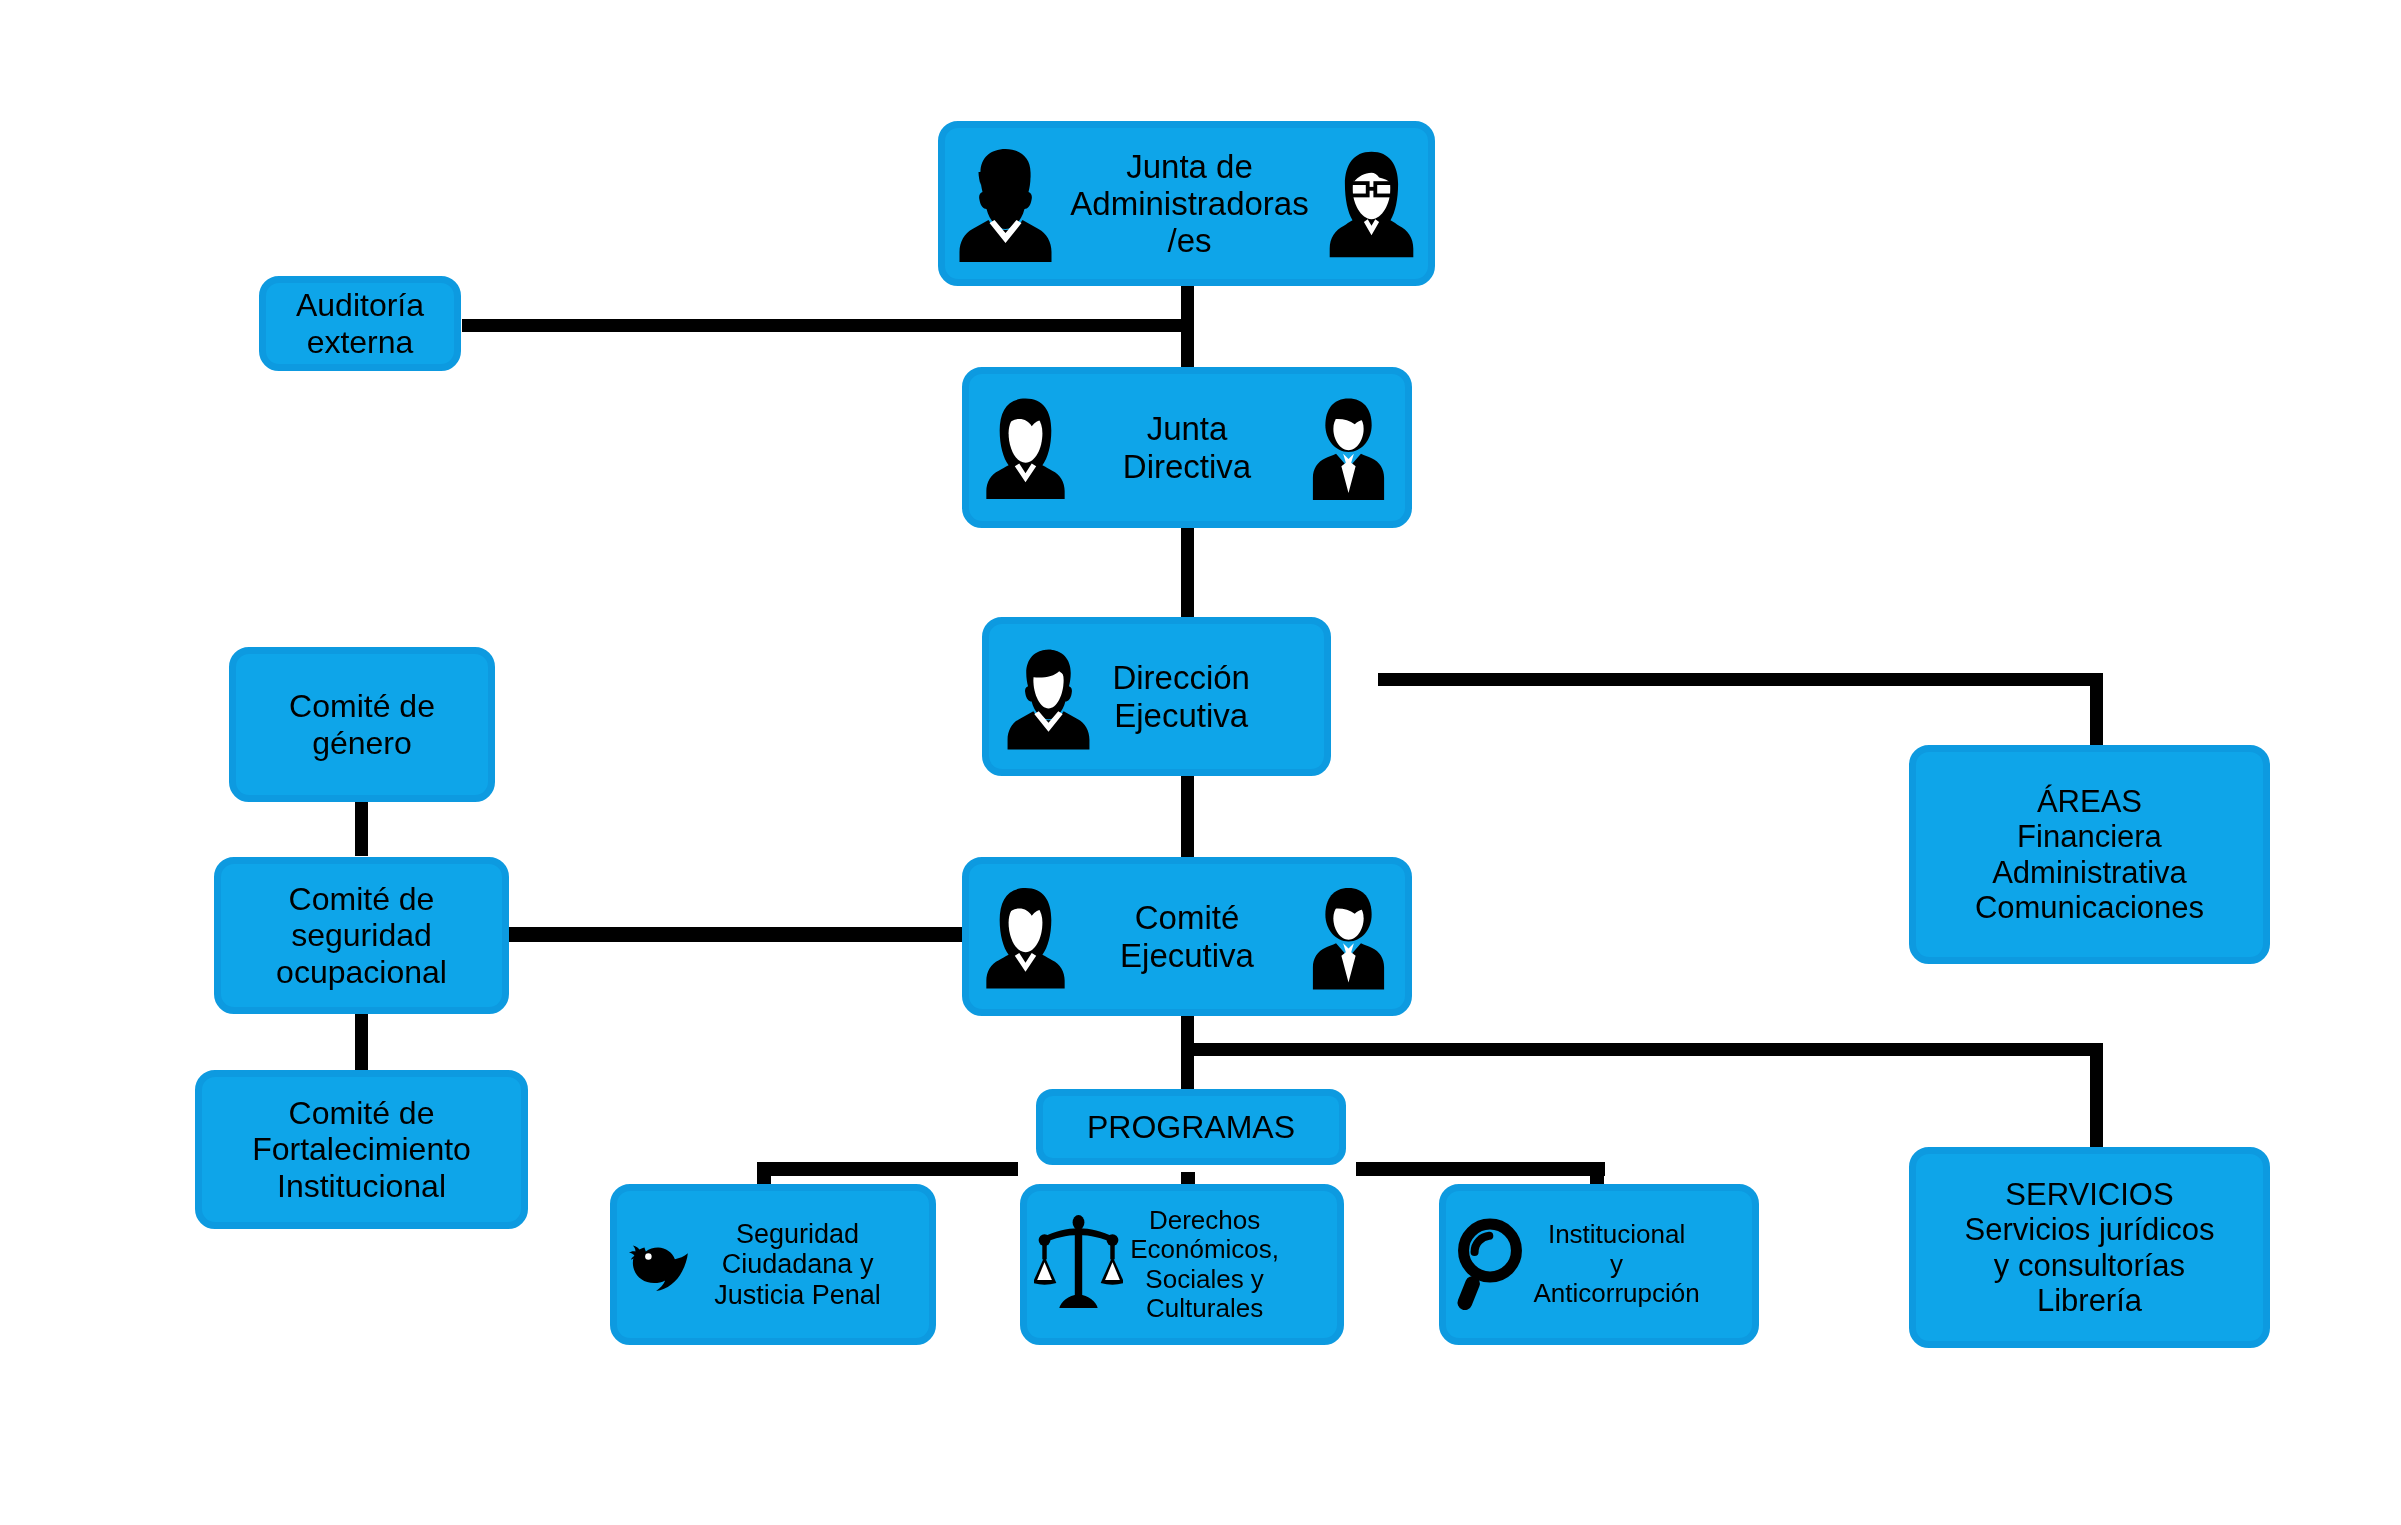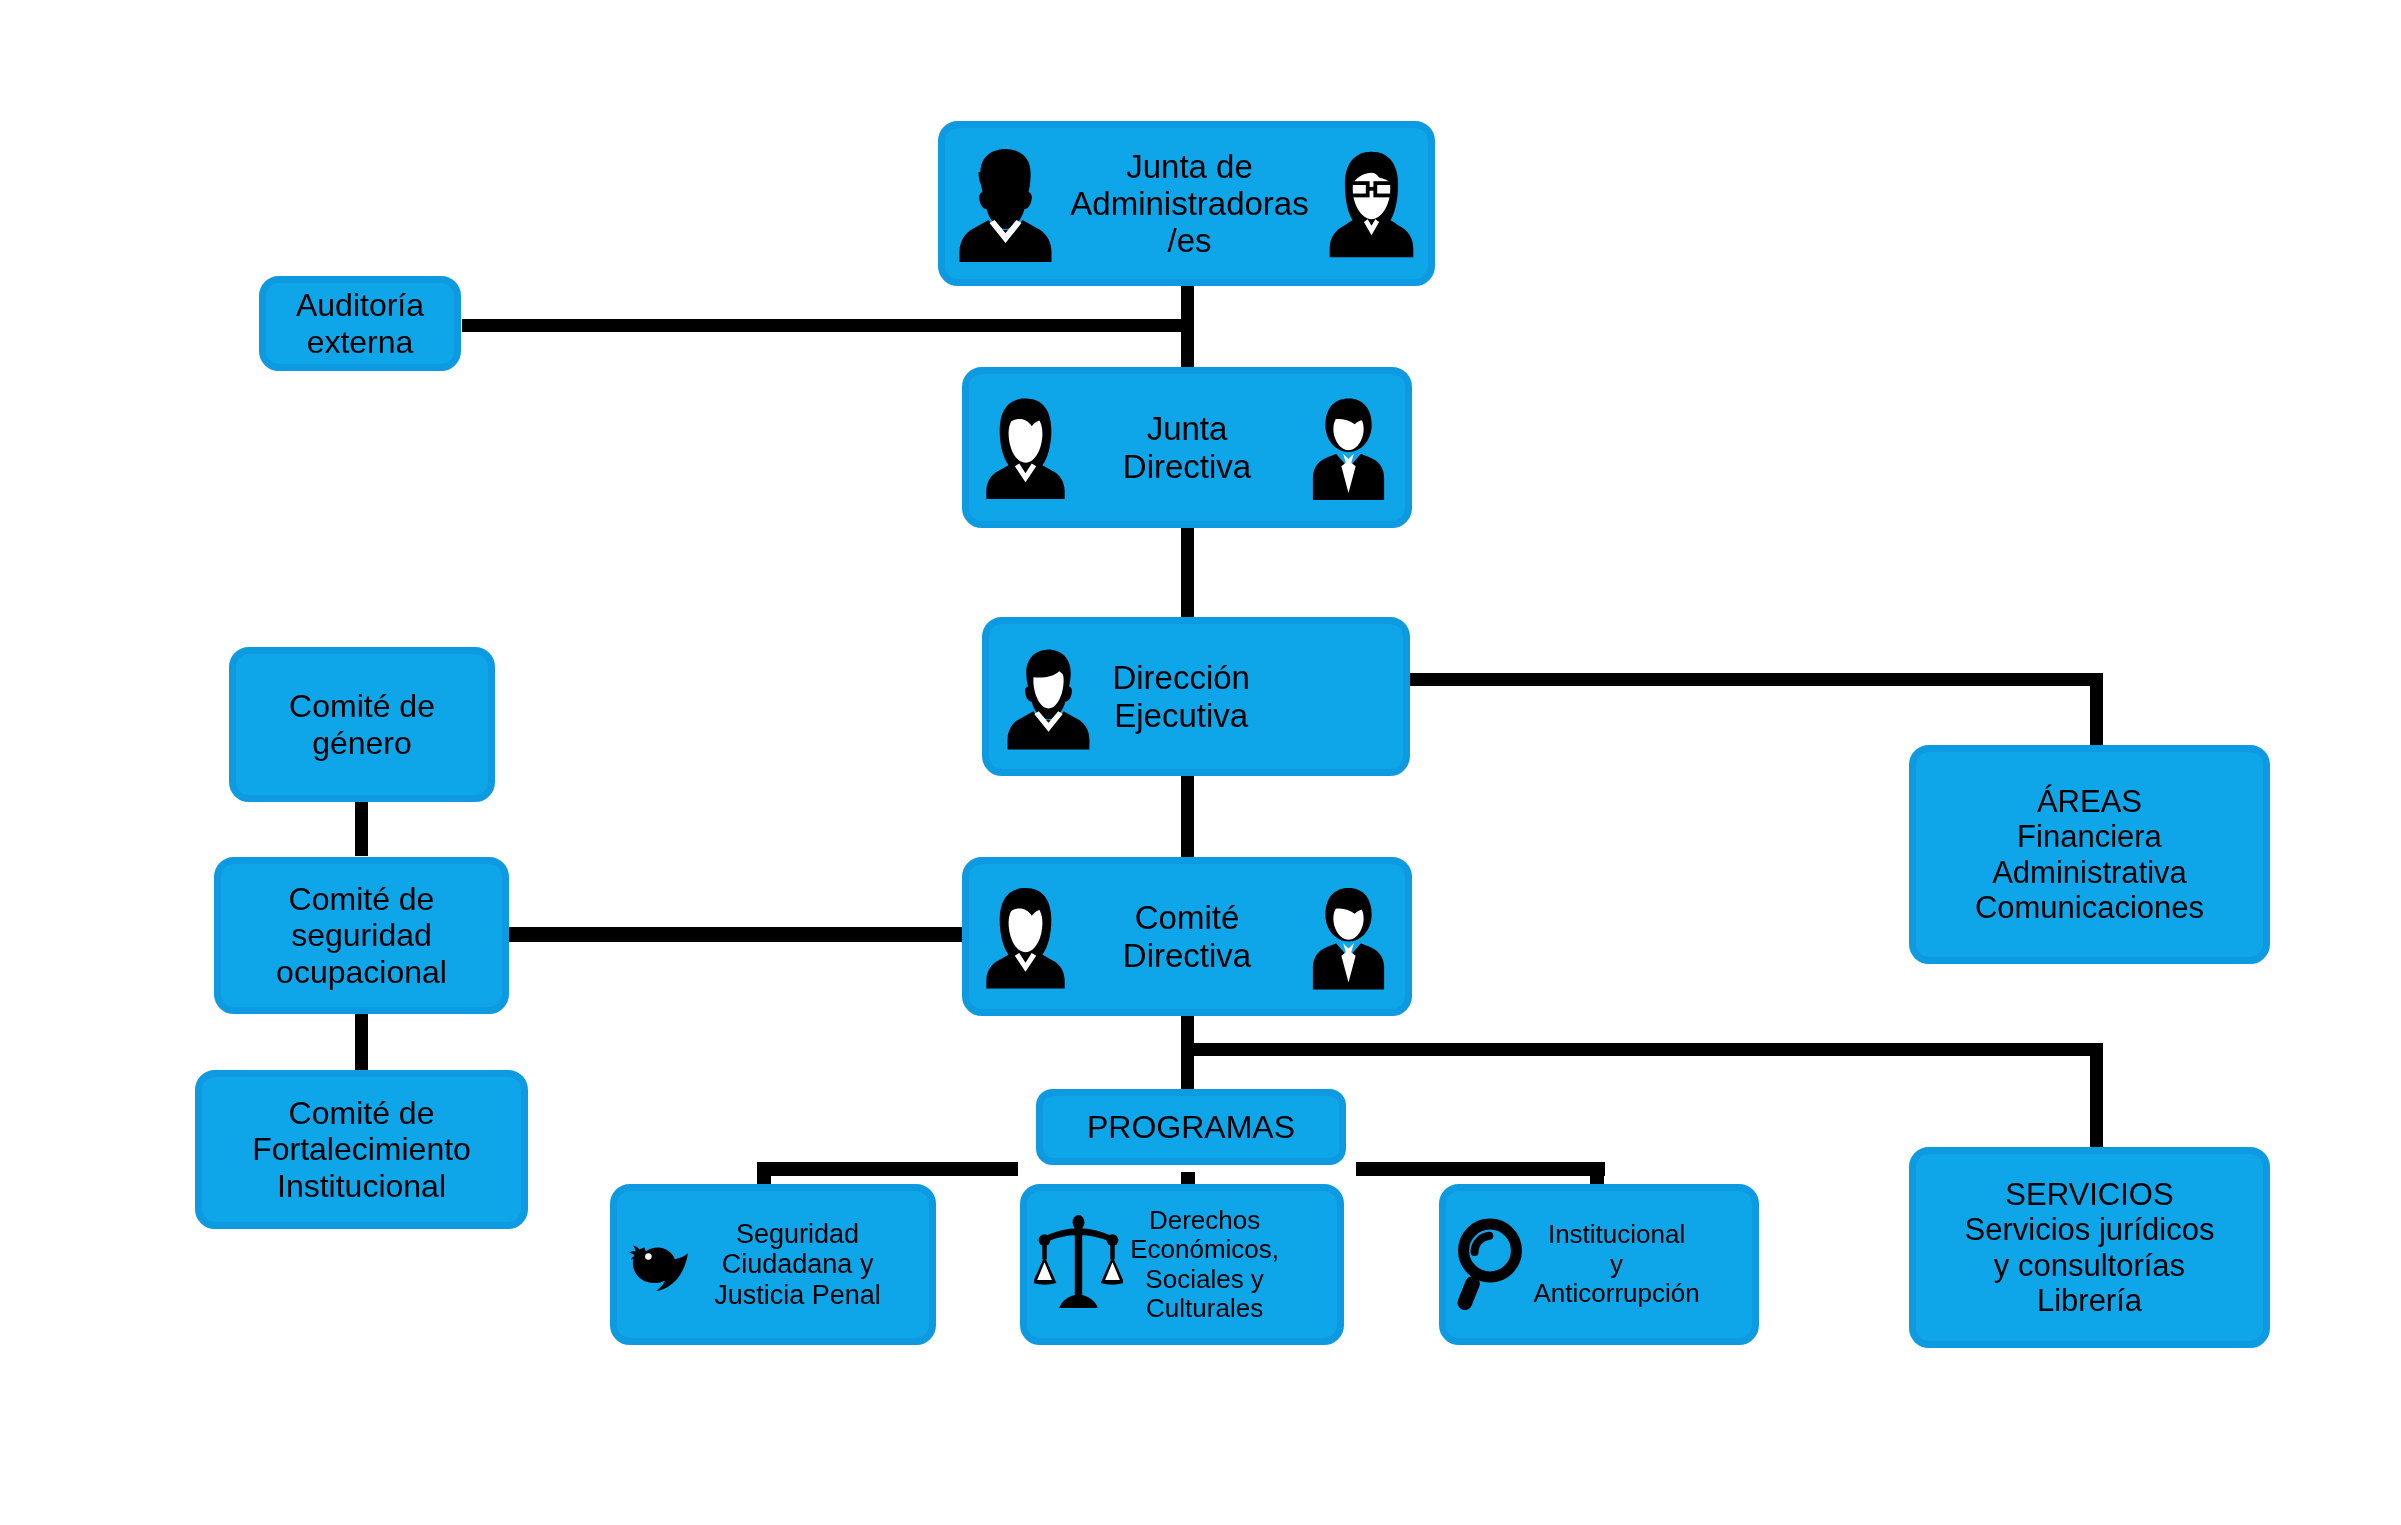--- a/index.html
+++ b/index.html
@@ -130,21 +130,21 @@
       <svg width="89" height="115" viewBox="0 0 100 118">
         <path fill="#000" d="M50 4C33 4 24 16 24 34c0 16 11 30 26 30s26-14 26-30C76 16 67 4 50 4z"></path>
         <path fill="#fff" d="M50 20c-11 0-17 7-17 18 0 13 8 24 17 24s17-11 17-24c0-11-6-18-17-18z"></path>
         <path fill="#000" d="M31 22c4-7 11-11 19-11 11 0 19 7 21 18 -5-2-10 0-14 4 -5-4-12-6-19-6 -3 0-5 0-7 1z"></path>
         <path fill="#000" d="M36 66c-4 2-8 3-12 5 -9 4-14 12-14 22v25h80V93c0-10-5-18-14-22 -4-2-8-3-12-5L50 82z"></path>
         <path fill="#fff" d="M44 66l6 6 6-6 -3 10 5 4 -8 30 -8-30 5-4z"></path>
       </svg>
     </span>
   </div>
 
-  <div class="node icon-left" style="left:982px;top:617px;width:428px;height:159px;padding:0 15.4px;">
+  <div class="node icon-left" style="left:982px;top:617px;width:349px;height:159px;padding:0 15.4px;">
     <span class="icon" style="margin-right:15.4px;">
       <svg width="89" height="112" viewBox="0 0 100 118">
         <path fill="#000" d="M50 6c-16 0-25 11-25 26 0 6 1 11 2 15 -3 1 -4 4 -3 8 1 6 4 9 7 9 3 12 11 20 19 20s16-8 19-20c3 0 6-3 7-9 1-4 0-7-3-8 1-4 2-9 2-15C75 17 66 6 50 6z"></path>
         <path fill="#fff" d="M50 22c-11 0-17 7-17 18 0 17 8 32 17 32s17-15 17-32c0-11-6-18-17-18z"></path>
         <path fill="#000" d="M27 30c1-14 10-24 23-24s23 10 23 24c0 5-1 11-2 15 -1-7-4-12-9-15 -5 5-13 7-23 7 -4 0-7 0-10-1 -1 3-1 6-2 9z"></path>
         <path fill="#000" d="M50 85c-7 0-13-4-17-10L17 84C9 88 4 97 4 107v11h92v-11c0-10-5-19-13-23l-16-9C63 81 57 85 50 85z"></path>
         <path fill="#fff" d="M34 78l16 20 16-20 -5-3 -11 13 -11-13z"></path>
       </svg>
     </span>
     <span class="txt t-xl">Dirección
@@ -178,21 +178,21 @@
   <div class="node with-icons" style="left:962px;top:857px;width:450px;height:159px;padding:0 12px;">
     <span class="icon">
       <svg width="89" height="114" viewBox="0 0 100 118">
         <path fill="#000" d="M50 4C30 4 21 18 21 40c0 17 4 31 10 39 -4 2 -7 4 -11 6 -9 4 -14 13 -14 23v9h88v-9c0-10-5-19-14-23 -4-2-7-4-11-6 6-8 10-22 10-39C79 18 70 4 50 4z"></path>
         <path fill="#fff" d="M50 20c-12 0-19 9-19 23 0 17 8 33 19 33s19-16 19-33c0-14-7-23-19-23z"></path>
         <path fill="#000" d="M28 26c4-9 12-14 22-14 11 0 19 6 22 16 -6-1-11 2-15 7 -3-5-8-8-14-8 -6 0-11 3-15 9 -1-4 0-7 0-10z"></path>
         <path fill="#fff" d="M38 80l12 18 12-18 -5-3 -7 11 -7-11z"></path>
       </svg>
     </span>
     <span class="txt t-xl">Comité
-Directiva</span>
+Ejecutiva</span>
     <span class="icon">
       <svg width="89" height="114" viewBox="0 0 100 118">
         <path fill="#000" d="M50 4C33 4 24 16 24 34c0 16 11 30 26 30s26-14 26-30C76 16 67 4 50 4z"></path>
         <path fill="#fff" d="M50 20c-11 0-17 7-17 18 0 13 8 24 17 24s17-11 17-24c0-11-6-18-17-18z"></path>
         <path fill="#000" d="M31 22c4-7 11-11 19-11 11 0 19 7 21 18 -5-2-10 0-14 4 -5-4-12-6-19-6 -3 0-5 0-7 1z"></path>
         <path fill="#000" d="M36 66c-4 2-8 3-12 5 -9 4-14 12-14 22v25h80V93c0-10-5-18-14-22 -4-2-8-3-12-5L50 82z"></path>
         <path fill="#fff" d="M44 66l6 6 6-6 -3 10 5 4 -8 30 -8-30 5-4z"></path>
       </svg>
     </span>
   </div>

